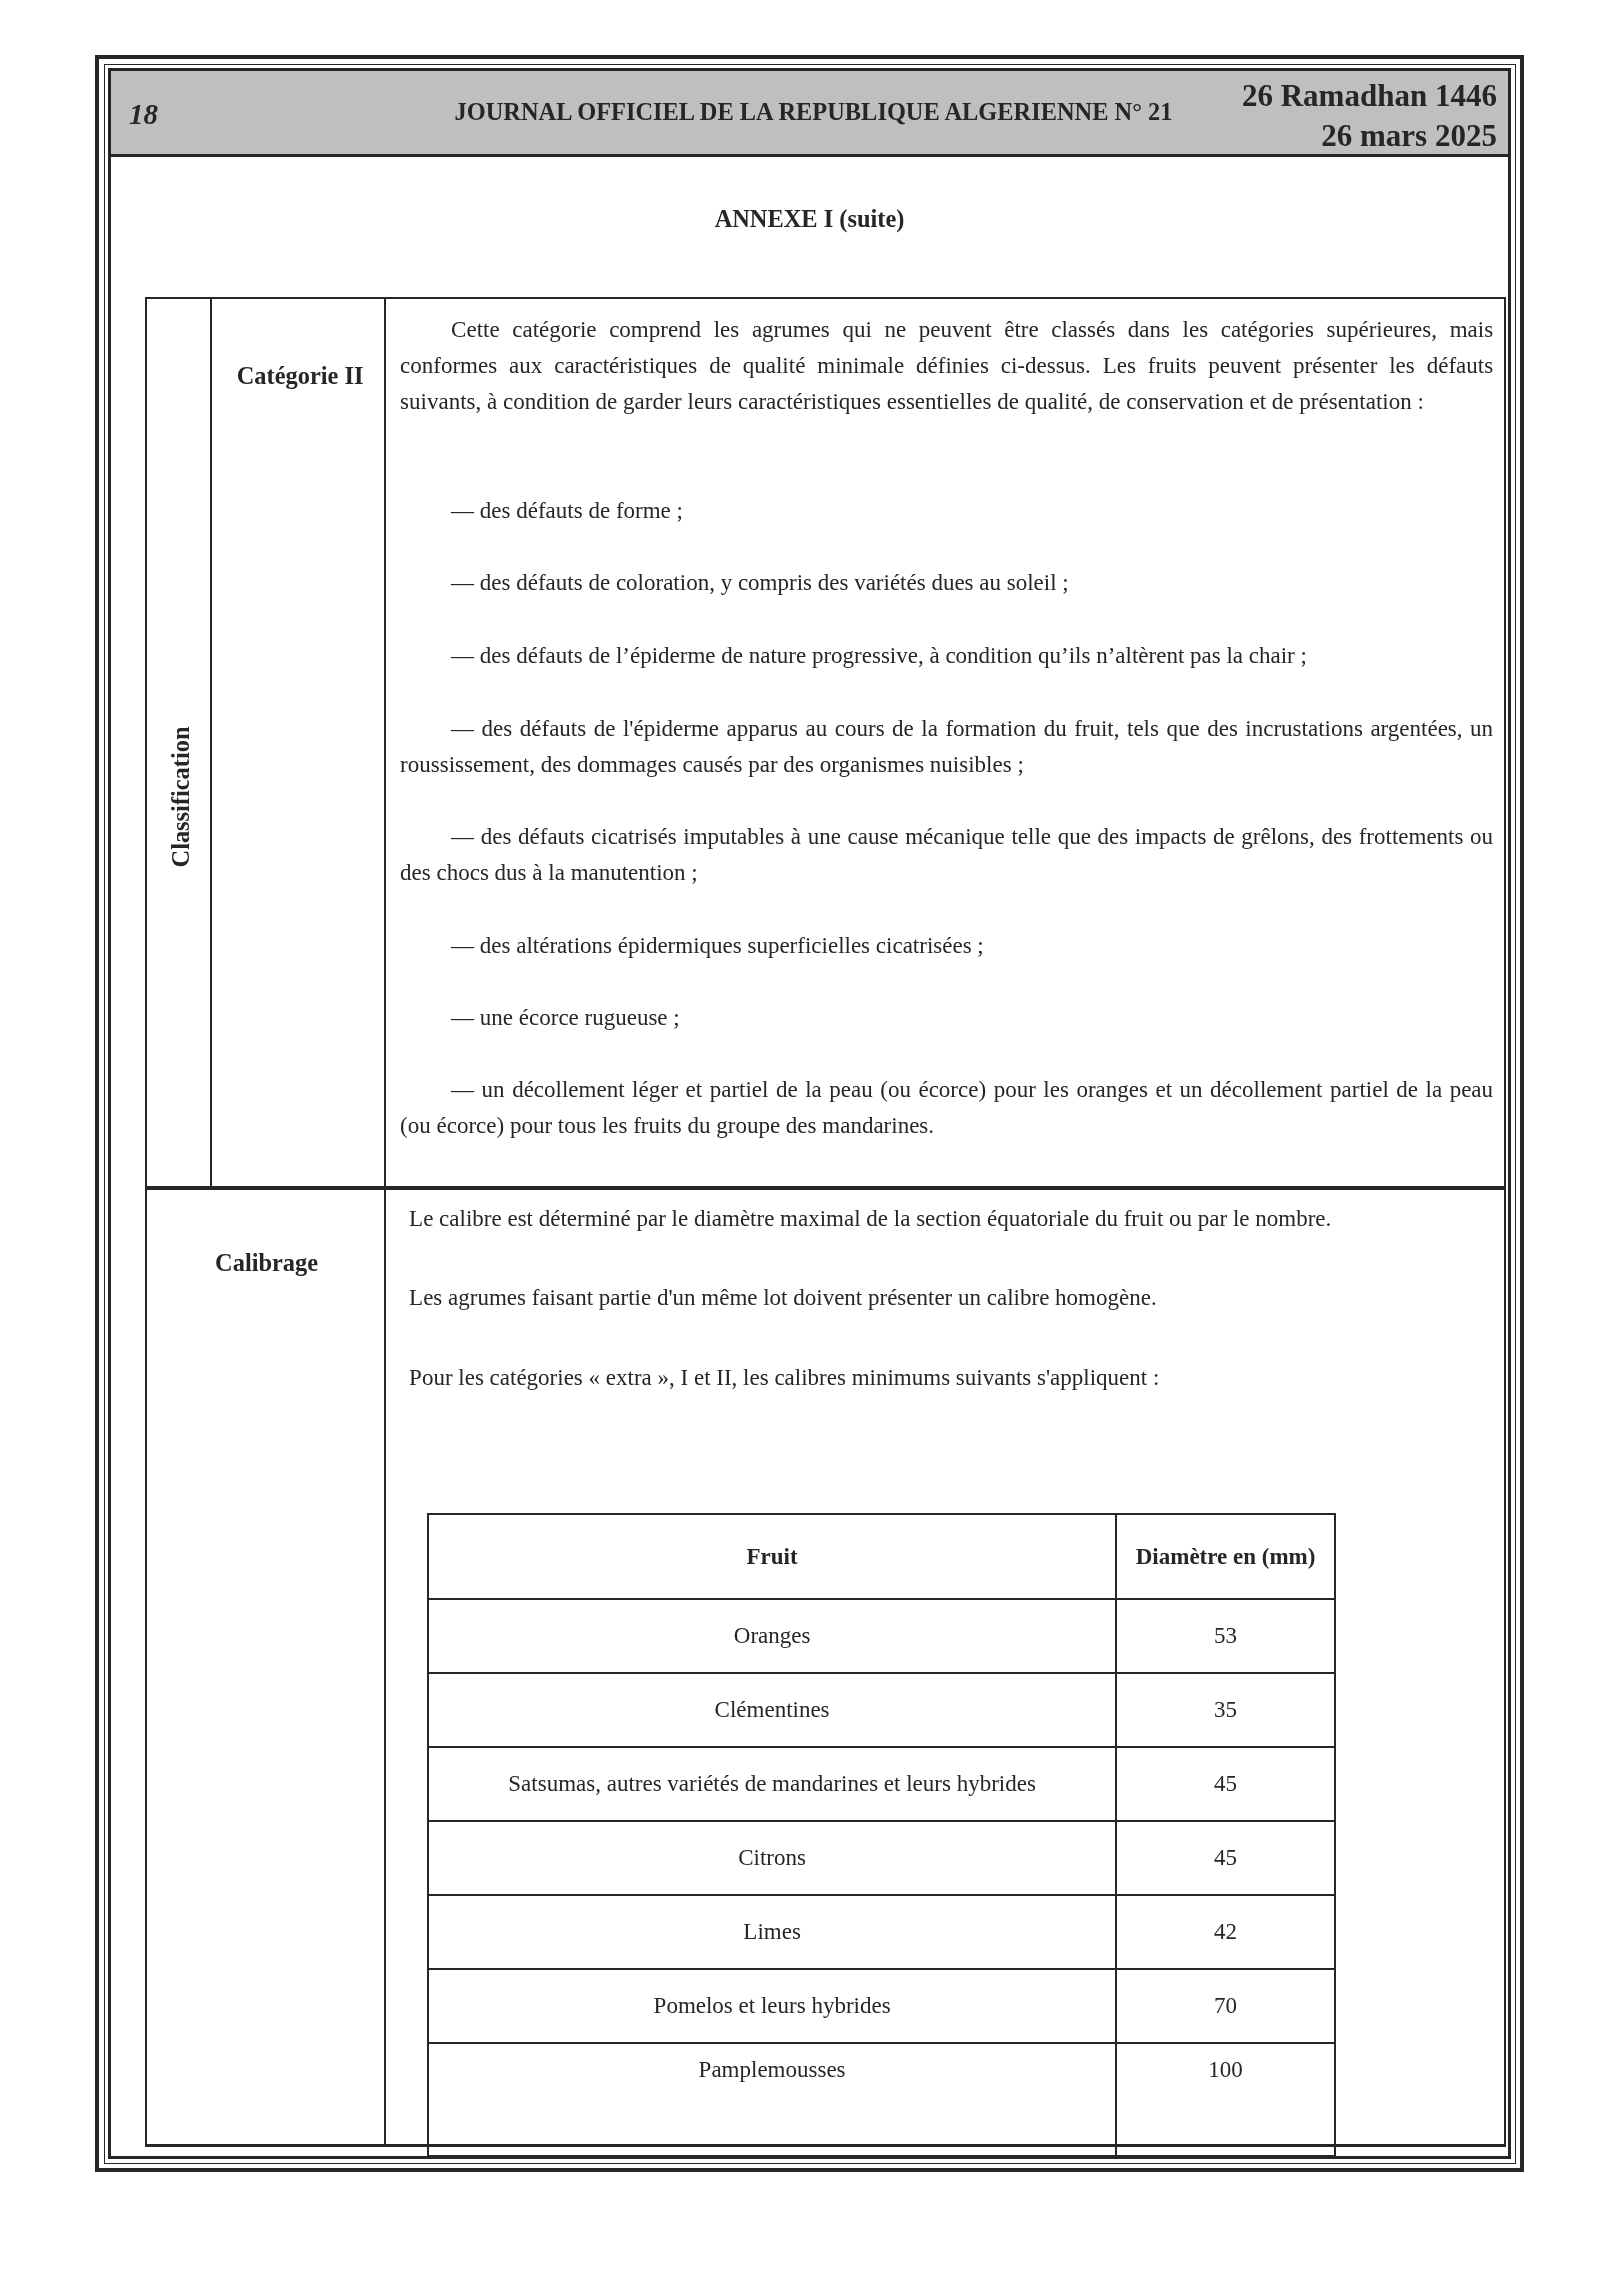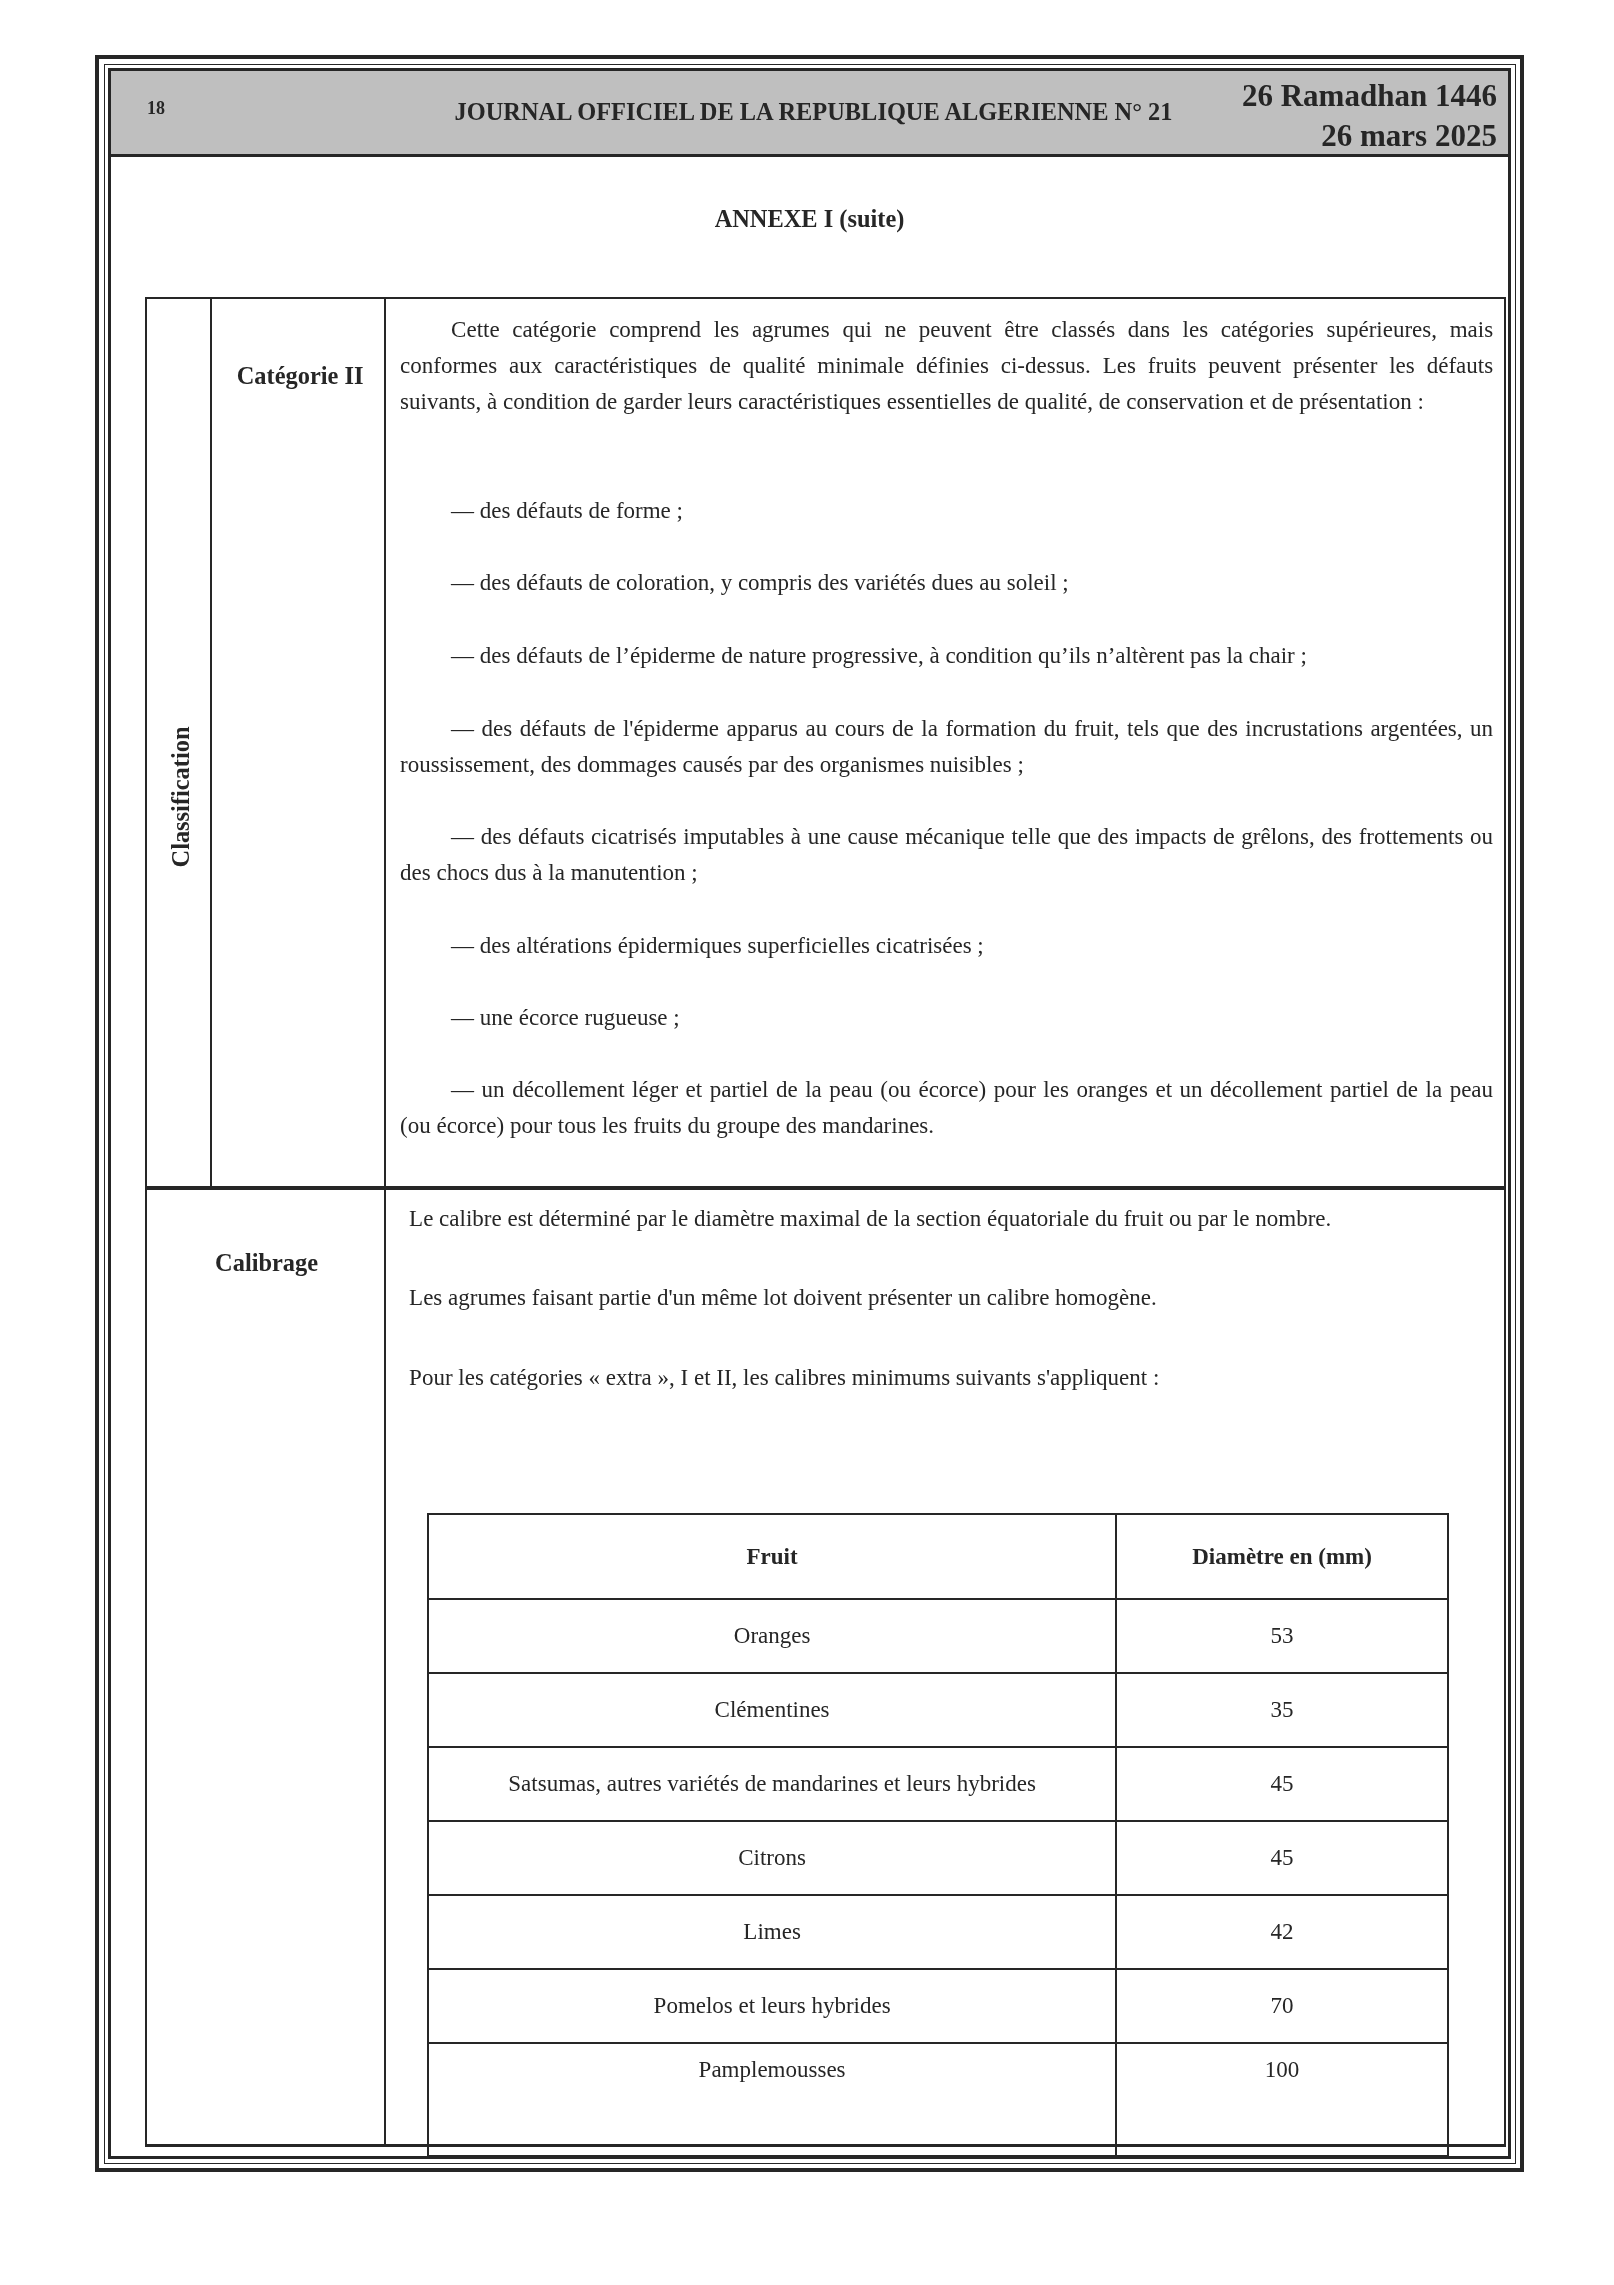--- a/index.html
+++ b/index.html
@@ -1,21 +1,21 @@
 <!DOCTYPE html>
 <html style="font-size:14.5px"><head>
 <meta charset="utf-8">
 <style>
   html, body { margin: 0; padding: 0; background: #ffffff; }
   body { width: 1615px; height: 2285px; position: relative; font-family: "Liberation Serif", "DejaVu Serif", serif; color: #262626; }
   .frame-outer { position: absolute; left: 95px; top: 55px; width: 1429px; height: 2117px; border: 4.5px solid #262626; box-sizing: border-box; }
   .frame-mid { position: absolute; left: 4.5px; top: 4.5px; right: 4.5px; bottom: 4.5px; border: 1.8px solid #262626; }
   .frame-inner { position: absolute; left: 3.6px; top: 3.6px; right: 3.6px; bottom: 3.6px; border: 3.6px solid #262626; }
   .header { position: absolute; left: 0; top: 0; right: 0; height: 83px; background: #bfbfbf; border-bottom: 3.6px solid #262626; }
-  .header .page-no { position: absolute; left: 36px; top: 27px; font-size: 18px; font-weight: bold; }
+  .header .page-no { position: absolute; left: 18px; top: 27px; font-size: 29px; font-weight: bold; font-style: italic; }
   .header .journal { position: absolute; left: 0; right: 0; top: 27px; text-align: center; font-size: 24.4px; font-weight: bold; padding-left: 8px; }
   .header .dates { position: absolute; right: 11px; top: 5.4px; text-align: right; font-size: 31px; font-weight: bold; line-height: 40px; }
   .annex-title { position: absolute; left: 0; right: 0; top: 134px; text-align: center; font-size: 24.4px; font-weight: bold; }
 
   .main-table { position: absolute; left: 34px; top: 226px; width: 1361px; height: 1850px; border: 2.7px solid #262626; border-bottom-width: 3.6px; box-sizing: border-box; }
   .col-line { position: absolute; top: 0; width: 1.8px; background: #262626; }
   .row-divider { position: absolute; left: 0; right: 0; height: 3.6px; background: #262626; }
   .classif-label { position: absolute; left: 7.2px; top: 389px; width: 54px; height: 217px; }
   .classif-label span { position: absolute; left: 50%; top: 50%; transform: translate(-50%,-50%) rotate(-90deg); white-space: nowrap; font-size: 24.4px; font-weight: bold; }
   .cat-label { position: absolute; left: 67px; width: 172px; top: 63px; text-align: center; font-size: 24.4px; font-weight: bold; }
@@ -23,21 +23,21 @@
 
   .text-col { position: absolute; left: 253px; right: 11px; font-size: 23px; line-height: 36px; text-align: justify; }
   .text-col p { margin: 0; }
   .indent { text-indent: 51px; }
   .p-intro { position: absolute; top: 12.7px; left: 0; right: 0; }
   .item { position: absolute; left: 0; right: 0; }
 
   .calib-text { position: absolute; left: 262px; right: 3.6px; font-size: 23px; line-height: 36px; }
   .calib-text p { margin: 0; position: absolute; left: 0; right: 0; white-space: nowrap; }
 
-  .size-table { position: absolute; left: 280px; top: 1214px; width: 1022px; border-collapse: collapse; font-size: 23px; }
+  .size-table { position: absolute; left: 280px; top: 1214px; width: 909px; border-collapse: collapse; font-size: 23px; }
   .size-table th, .size-table td { border: 2.7px solid #262626; text-align: center; vertical-align: middle; padding: 0; }
   .size-table th { font-weight: bold; height: 83px; }
   .size-table td { height: 72px; }
   .size-table tr.last td { height: 98px; vertical-align: top; padding-top: 13px; }
   .size-table .c1 { width: 686px; }
 </style>
 </head>
 <body>
 
 <div class="frame-outer">

